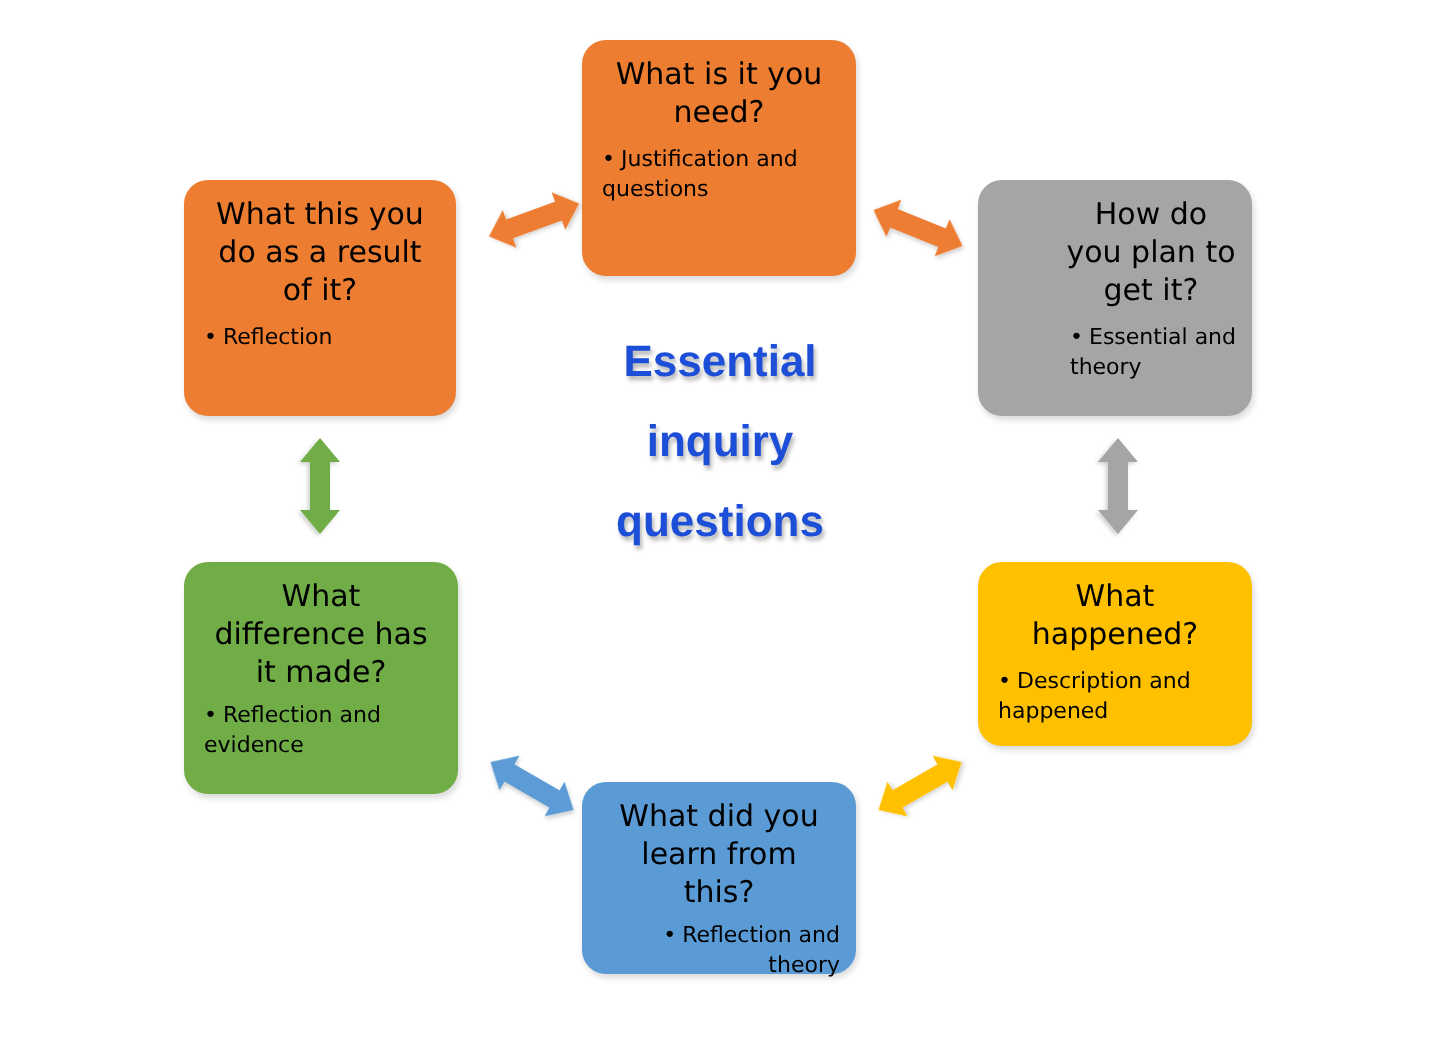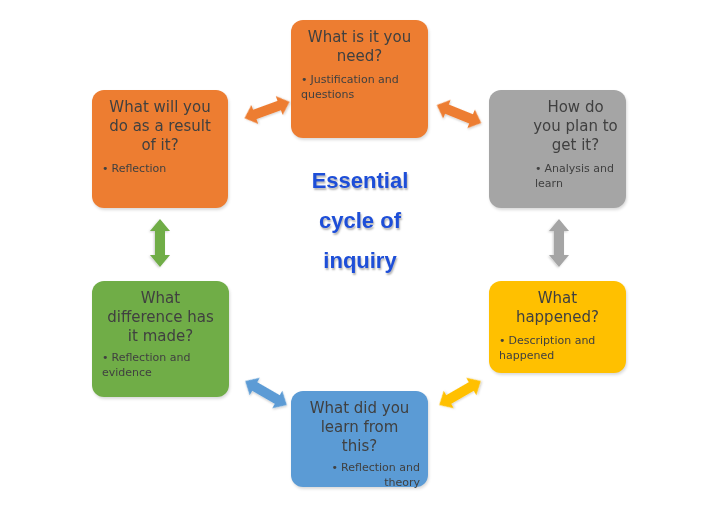--- a/index.html
+++ b/index.html
@@ -2,21 +2,21 @@
 <html><head>
   <meta charset="utf-8">
   <style>
     html, body { margin: 0; padding: 0; background: #ffffff; }
     body { width: 720px; height: 527px; position: relative; overflow: hidden; }
     .box {
       position: absolute;
       border-radius: 12px;
       box-sizing: border-box;
       padding: 6px 8px;
-      color: #404040;
+      color: #000000;
       font-family: "DejaVu Sans", sans-serif;
       box-shadow: 1px 2px 3px rgba(0,0,0,0.15);
     }
     .box .q {
       text-align: center;
       font-size: 15px;
       line-height: 19px;
       margin-top: 2px;
     }
     .box .b {
@@ -77,21 +77,21 @@
 <div class="box" style="left:291px; top:20px; width:137px; height:118px; background:#ED7D31;">
   <div class="q">What is it you need?</div>
   <div class="b">
     <span class="dot">•</span><span>Justification and questions</span>
   </div>
 </div>
 
 <div class="box" style="left:489px; top:90px; width:137px; height:118px; background:#A5A5A5;padding-left:44px;">
   <div class="q">How do you plan to get it?</div>
   <div class="b">
-    <span class="dot">•</span><span>Analysis and learn</span>
+    <span class="dot">•</span><span>Essential and theory</span>
   </div>
 </div>
 
 <div class="box" style="left:489px; top:281px; width:137px; height:92px; background:#FFC000;">
   <div class="q" style="padding:0 12px;">What happened?</div>
   <div class="b">
     <span class="dot">•</span><span>Description and happened</span>
   </div>
 </div>
 
@@ -103,23 +103,23 @@
 </div>
 
 <div class="box" style="left:92px; top:281px; width:137px; height:116px; background:#70AD47;">
   <div class="q" style="padding:0 4px;">What difference has it made?</div>
   <div class="b" style="margin-top:4px;">
     <span class="dot">•</span><span>Reflection and evidence</span>
   </div>
 </div>
 
 <div class="box" style="left:92px; top:90px; width:136px; height:118px; background:#ED7D31;">
-  <div class="q">What will you do as a result of it?</div>
+  <div class="q">What this you do as a result of it?</div>
   <div class="b">
     <span class="dot">•</span><span>Reflection</span>
   </div>
 </div>
 
 <div class="center-title">
   <div>Essential</div>
-  <div>cycle of</div>
   <div>inquiry</div>
+  <div>questions</div>
 </div>
 
 </body></html>

